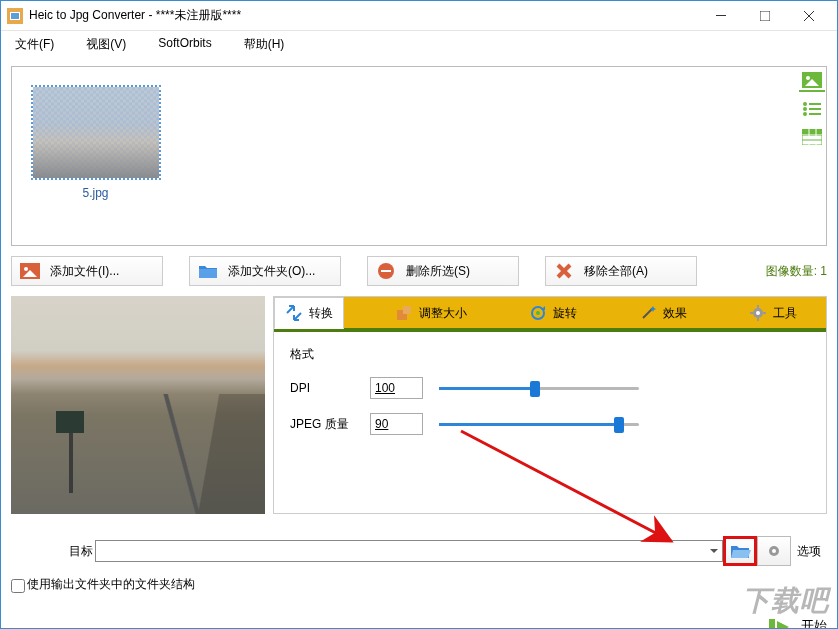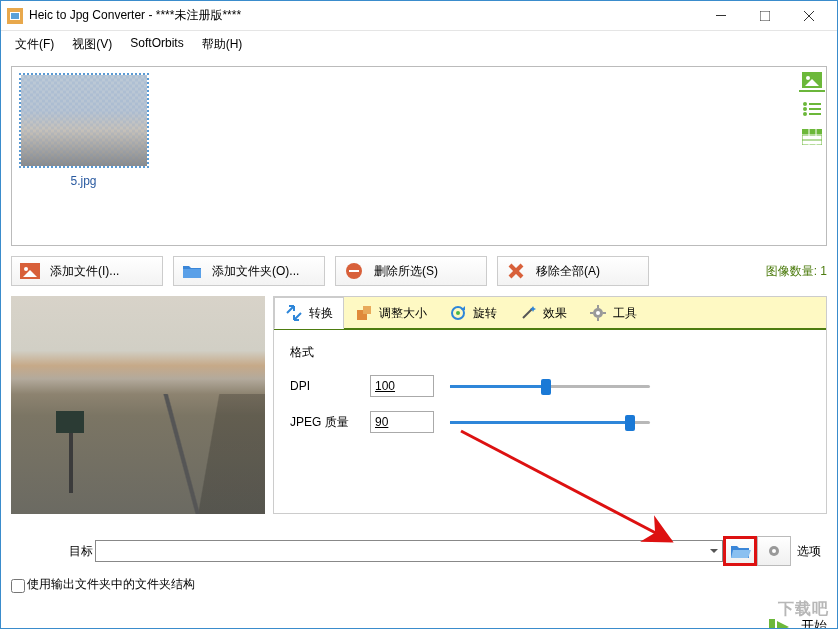--- a/index.html
+++ b/index.html
@@ -1,69 +1,69 @@
 <!DOCTYPE html>
 <html><head>
 <meta charset="utf-8">
 <style>
 * { box-sizing: border-box; margin: 0; padding: 0; font-family: "Microsoft YaHei", "Segoe UI", sans-serif; font-size: 12px; }
 body { background: #fff; width: 838px; height: 629px; border: 1px solid #3a8ccc; position: relative; overflow: hidden; }
 .titlebar { height: 30px; background: #fff; display: flex; align-items: center; padding: 0 6px; border-bottom: 1px solid #e5e5e5; }
 .titlebar .app-icon { width: 16px; height: 16px; margin-right: 6px; }
 .titlebar .title { flex: 1; color: #000; }
 .titlebar .winbtn { width: 44px; height: 28px; display: flex; align-items: center; justify-content: center; color: #333; }
-.menubar { display: flex; gap: 2px; padding: 3px 6px 5px; }
+.menubar { display: flex; gap: 16px; padding: 3px 6px 5px; }
 .menubar .mi { padding: 2px 8px; cursor: default; }
 .content { padding: 6px 10px 10px; }
-.thumb-area { border: 1px solid #bbb; height: 180px; display: flex; padding: 4px; gap: 10px; position: relative; }
+.thumb-area { border: 1px solid #bbb; height: 180px; display: flex; padding: 16px; gap: 10px; position: relative; }
 .thumb-tile { width: 135px; text-align: center; }
 .thumb-img { width: 130px; height: 95px; background: linear-gradient(to bottom, #bcc9d6 0%, #b8c4d2 40%, #c7c2ba 60%, #8b8b8b 100%); border: 2px solid transparent; position: relative; overflow: hidden; margin: 2px auto 6px; }
 .thumb-img.sel { border: 2px dotted #5a9ad4; background-clip: padding-box; }
 .thumb-img.sel::before { content:""; position:absolute; inset:0; background: repeating-conic-gradient(rgba(100,140,200,.15) 0% 25%, transparent 0% 50%) 0/6px 6px; z-index:2;}
 .thumb-name { color: #2a5aa0; }
 .side-tools { width: 30px; position: absolute; right: -2px; top: 0; display: flex; flex-direction: column; gap: 6px; padding-top: 4px; }
 .side-tools .st { width: 26px; height: 22px; display:flex; align-items:center; justify-content:center; }
 .st.active { border-bottom: 2px solid #6bb63b; }
-.toolbar { display: flex; gap: 10px; margin: 10px 0; align-items: center; }
+.toolbar { display: flex; gap: 26px; margin: 10px 0; align-items: center; }
 .tb-btn { display: flex; align-items: center; gap: 10px; border: 1px solid #ccc; background: linear-gradient(#fff,#f3f3f3); padding: 5px 14px 5px 8px; min-width: 152px; height: 30px; }
 .tb-btn .ic { width: 20px; height: 18px; display:flex; align-items:center; justify-content:center;}
 .img-count { margin-left: auto; color: #4d7c0f; }
 .midrow { display: flex; gap: 8px; }
 .preview { width: 254px; height: 218px; background: linear-gradient(to bottom, #d8d3c9 0%, #d1cfc5 25%, #c6a988 32%, #b3aa9c 38%, #8d8370 45%, #7b7564 55%, #6b6a62 100%); position: relative; overflow:hidden;}
 .preview::after{content:"";position:absolute;left:55%;right:0;bottom:0;height:55%;background:linear-gradient(75deg, transparent 30%, #555 31%, #555 33%, transparent 34%),linear-gradient(100deg, transparent 50%, rgba(0,0,0,.2) 51%);}
 .preview .sign{position:absolute;left:45px;top:115px;width:28px;height:22px;background:#2b3b34;}
 .preview .pole{position:absolute;left:58px;top:137px;width:4px;height:60px;background:#3b3b3b;}
 .panel { flex: 1; border: 1px solid #ccc; padding: 0; }
-.tabs { display: flex; border-bottom: 2px solid #4d7c0f; background:#fef9c3; }
+.tabs { display: flex; border-bottom: 4px solid #4d7c0f; background:#eab308;gap:40px; }
 .tab { display: flex; align-items: center; gap: 6px; padding: 6px 10px; border: 1px solid transparent; margin-bottom:-1px;}
 .tab.active { border: 1px solid #ccc; border-bottom: 1px solid #fff; background: #fff; }
 .tab .tic { width: 18px; height: 18px; display:flex;align-items:center;justify-content:center;}
 .form-area { padding: 14px 16px; }
 .frow { display: flex; align-items: center; margin-bottom: 14px; gap: 8px; }
 .frow .lbl { width: 72px; }
 .frow select, .frow input[type=text] { border: 1px solid #aaa; padding: 2px 4px; height: 22px; }
 .frow select { width: 212px; }
-.frow input[type=text] { width: 64px; text-decoration: underline; }
+.frow input[type=text] { width: 53px; text-decoration: underline; }
 .slider-wrap { position: relative; width: 200px; height: 18px; margin-left: 8px; }
 .slider-track { position: absolute; top: 8px; left: 0; right: 0; height: 3px; background: #b8b8b8; border-radius:2px;}
 .slider-track .fill { position:absolute; left:0; top:0; bottom:0; background:#2e86d9; }
 .slider-thumb { position:absolute; top:2px; width:10px; height:16px; background:#1a79d6; border-radius:2px; transform:translateX(-5px);}
 .bottom { margin-top: 22px; }
 .row-dest { display: flex; align-items: center; margin-bottom: 10px;}
 .row-dest .lbl { width: 84px; text-align: right; padding-right: 2px;}
 .row-dest .combo { flex: 1; height: 22px; border: 1px solid #888; position:relative; background:#fff;}
 .row-dest .combo::after{content:"";position:absolute;right:4px;top:8px;border:4px solid transparent;border-top-color:#555;}
 .sqbtn { width: 34px; height: 30px; border: 1px solid #bbb; display:flex;align-items:center;justify-content:center; background:linear-gradient(#fff,#f0f0f0);}
 .sqbtn.hl { border: 3px solid #d11; padding:0; }
 .opt-link { padding: 0 6px; }
 .chk-row { display:flex; align-items:flex-end; gap:2px; }
 .chk-row input{ width:14px; height:14px;}
 .start-row { display:flex; justify-content:flex-end; align-items:flex-start; gap:8px; margin-top:24px;}
 .start-row .go { width:26px; height:22px; }
-.watermark{position:absolute;right:8px;bottom:8px;color:#888;font-size:16px;font-weight:600;opacity:.6;letter-spacing:1px;pointer-events:none;}
+.watermark{position:absolute;right:8px;bottom:8px;color:#888;font-size:28px;font-weight:600;opacity:.6;letter-spacing:1px;pointer-events:none;font-style:italic;}
 .arrow{position:absolute;pointer-events:none;}
 svg{display:block;}
 </style>
 </head>
 <body>
 
 <div class="titlebar">
   <span class="app-icon">
     <svg viewBox="0 0 16 16">
         <rect width="16" height="16" fill="#e8a84c"></rect>

